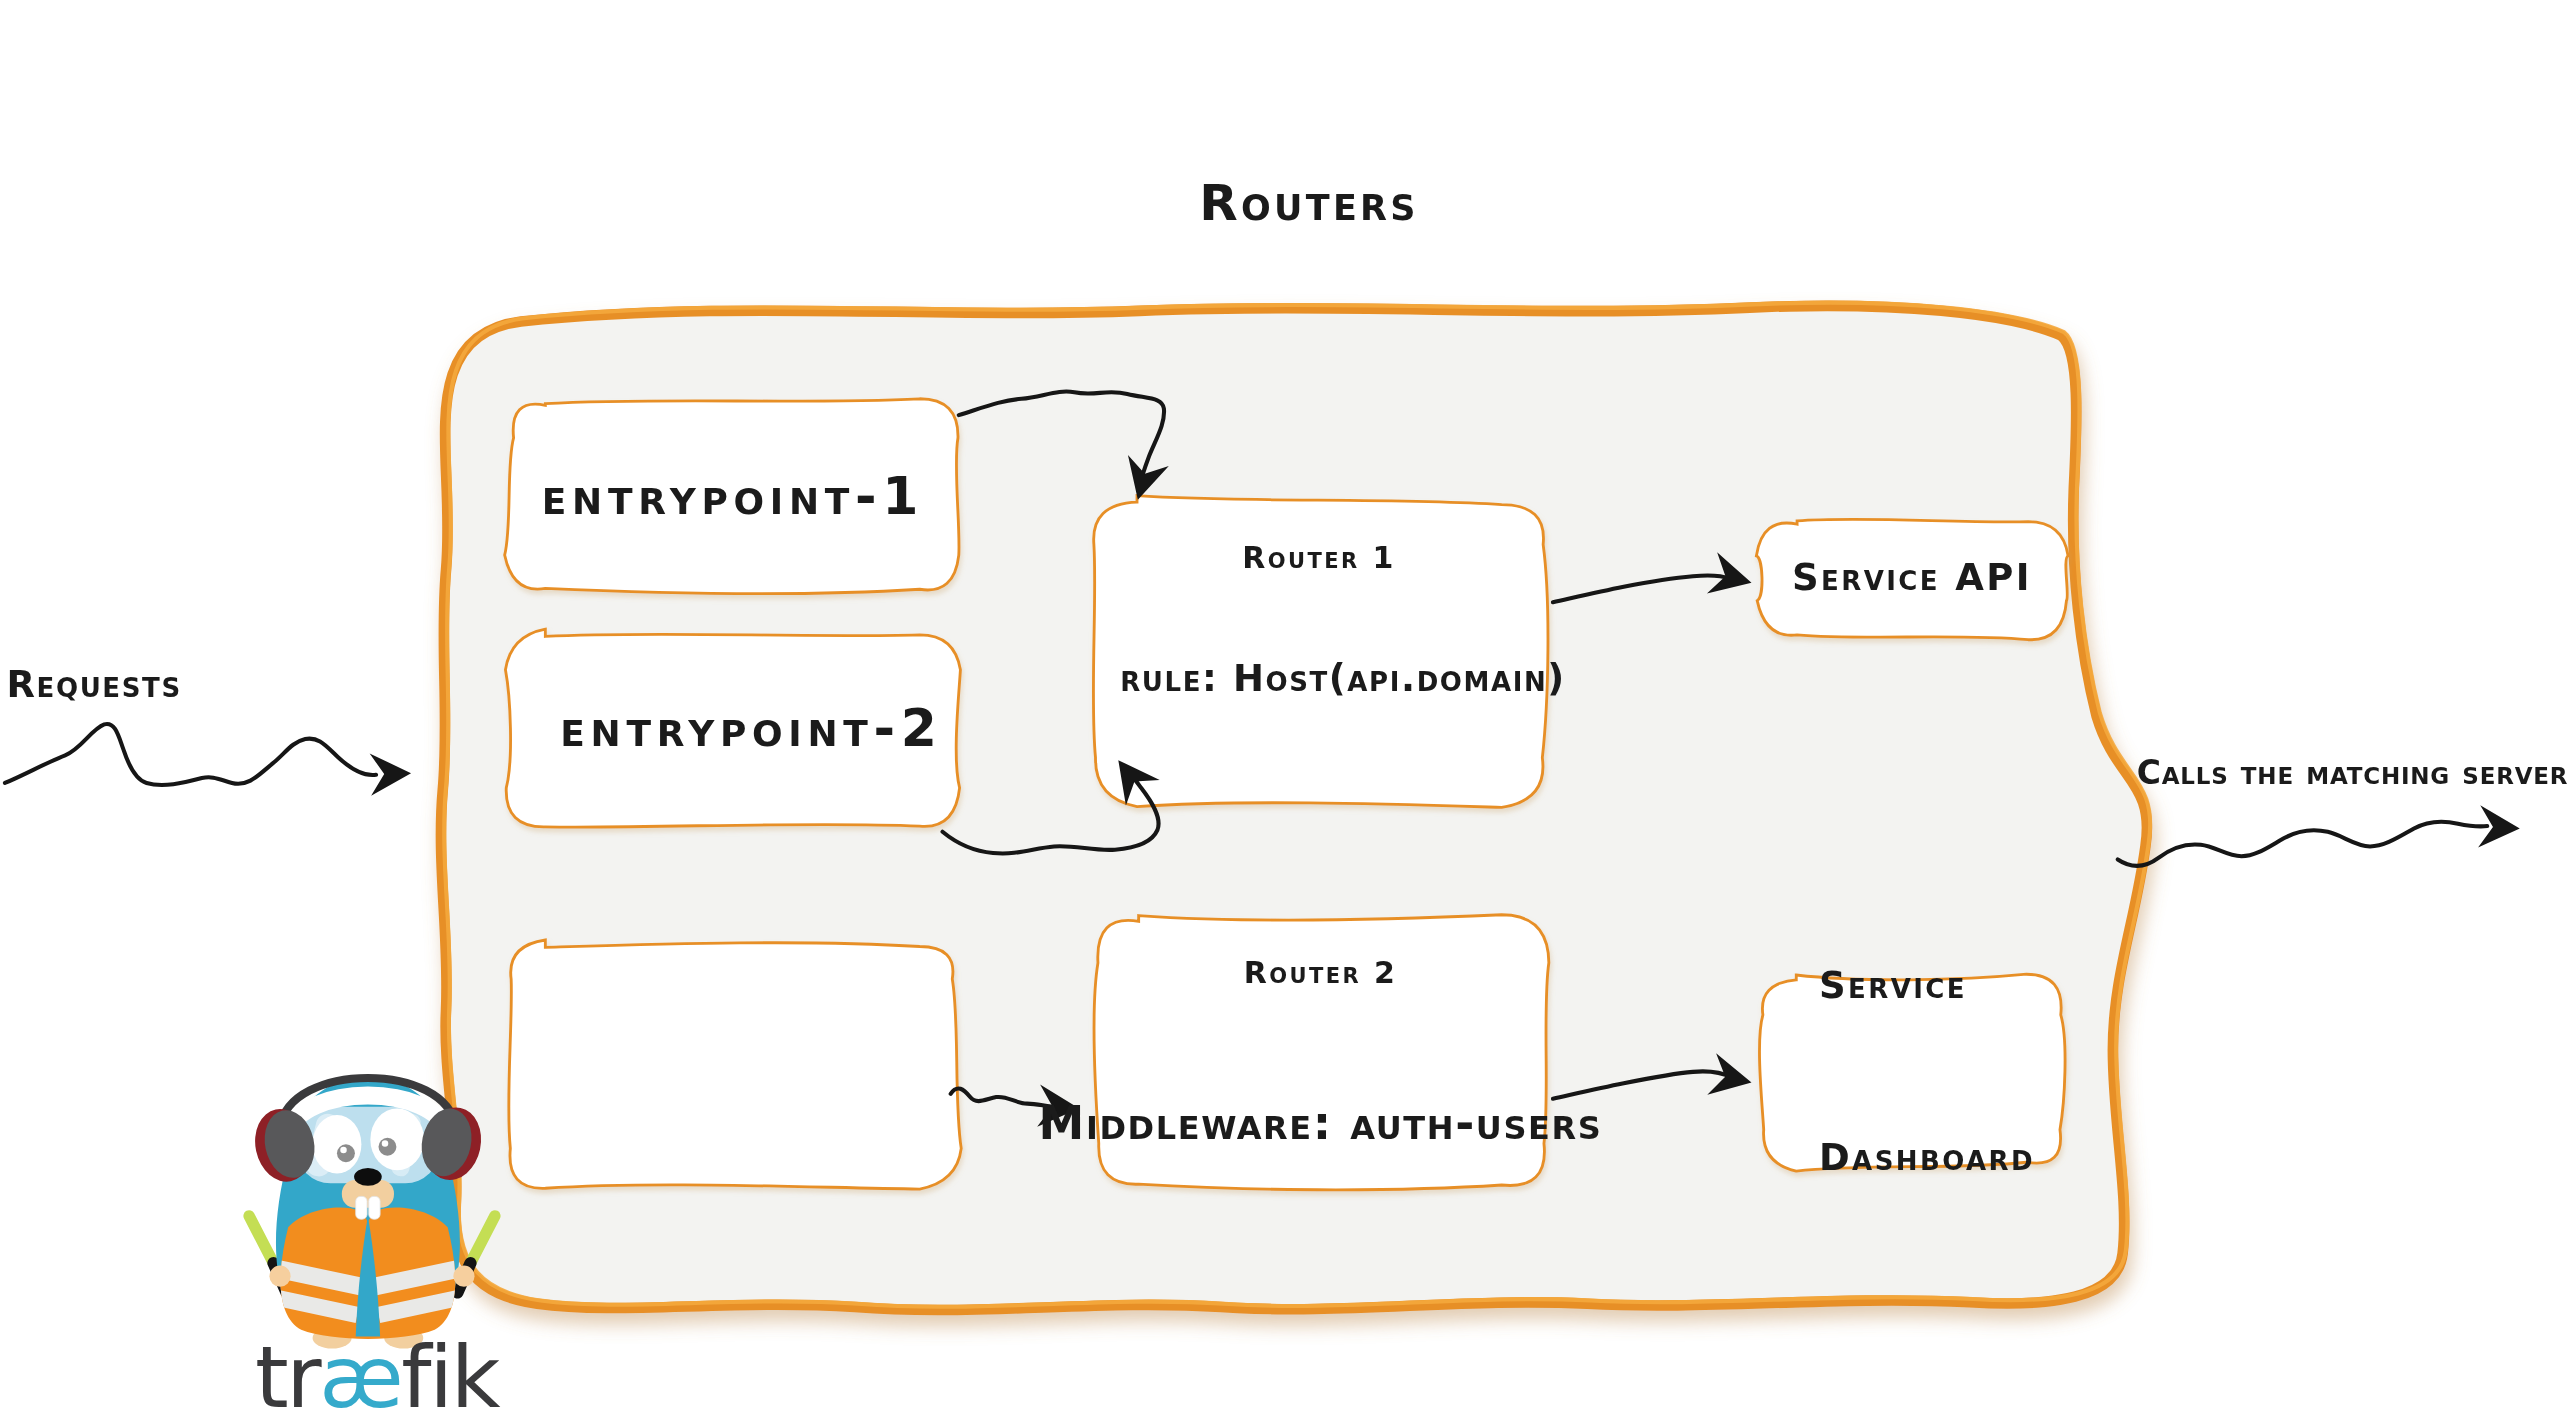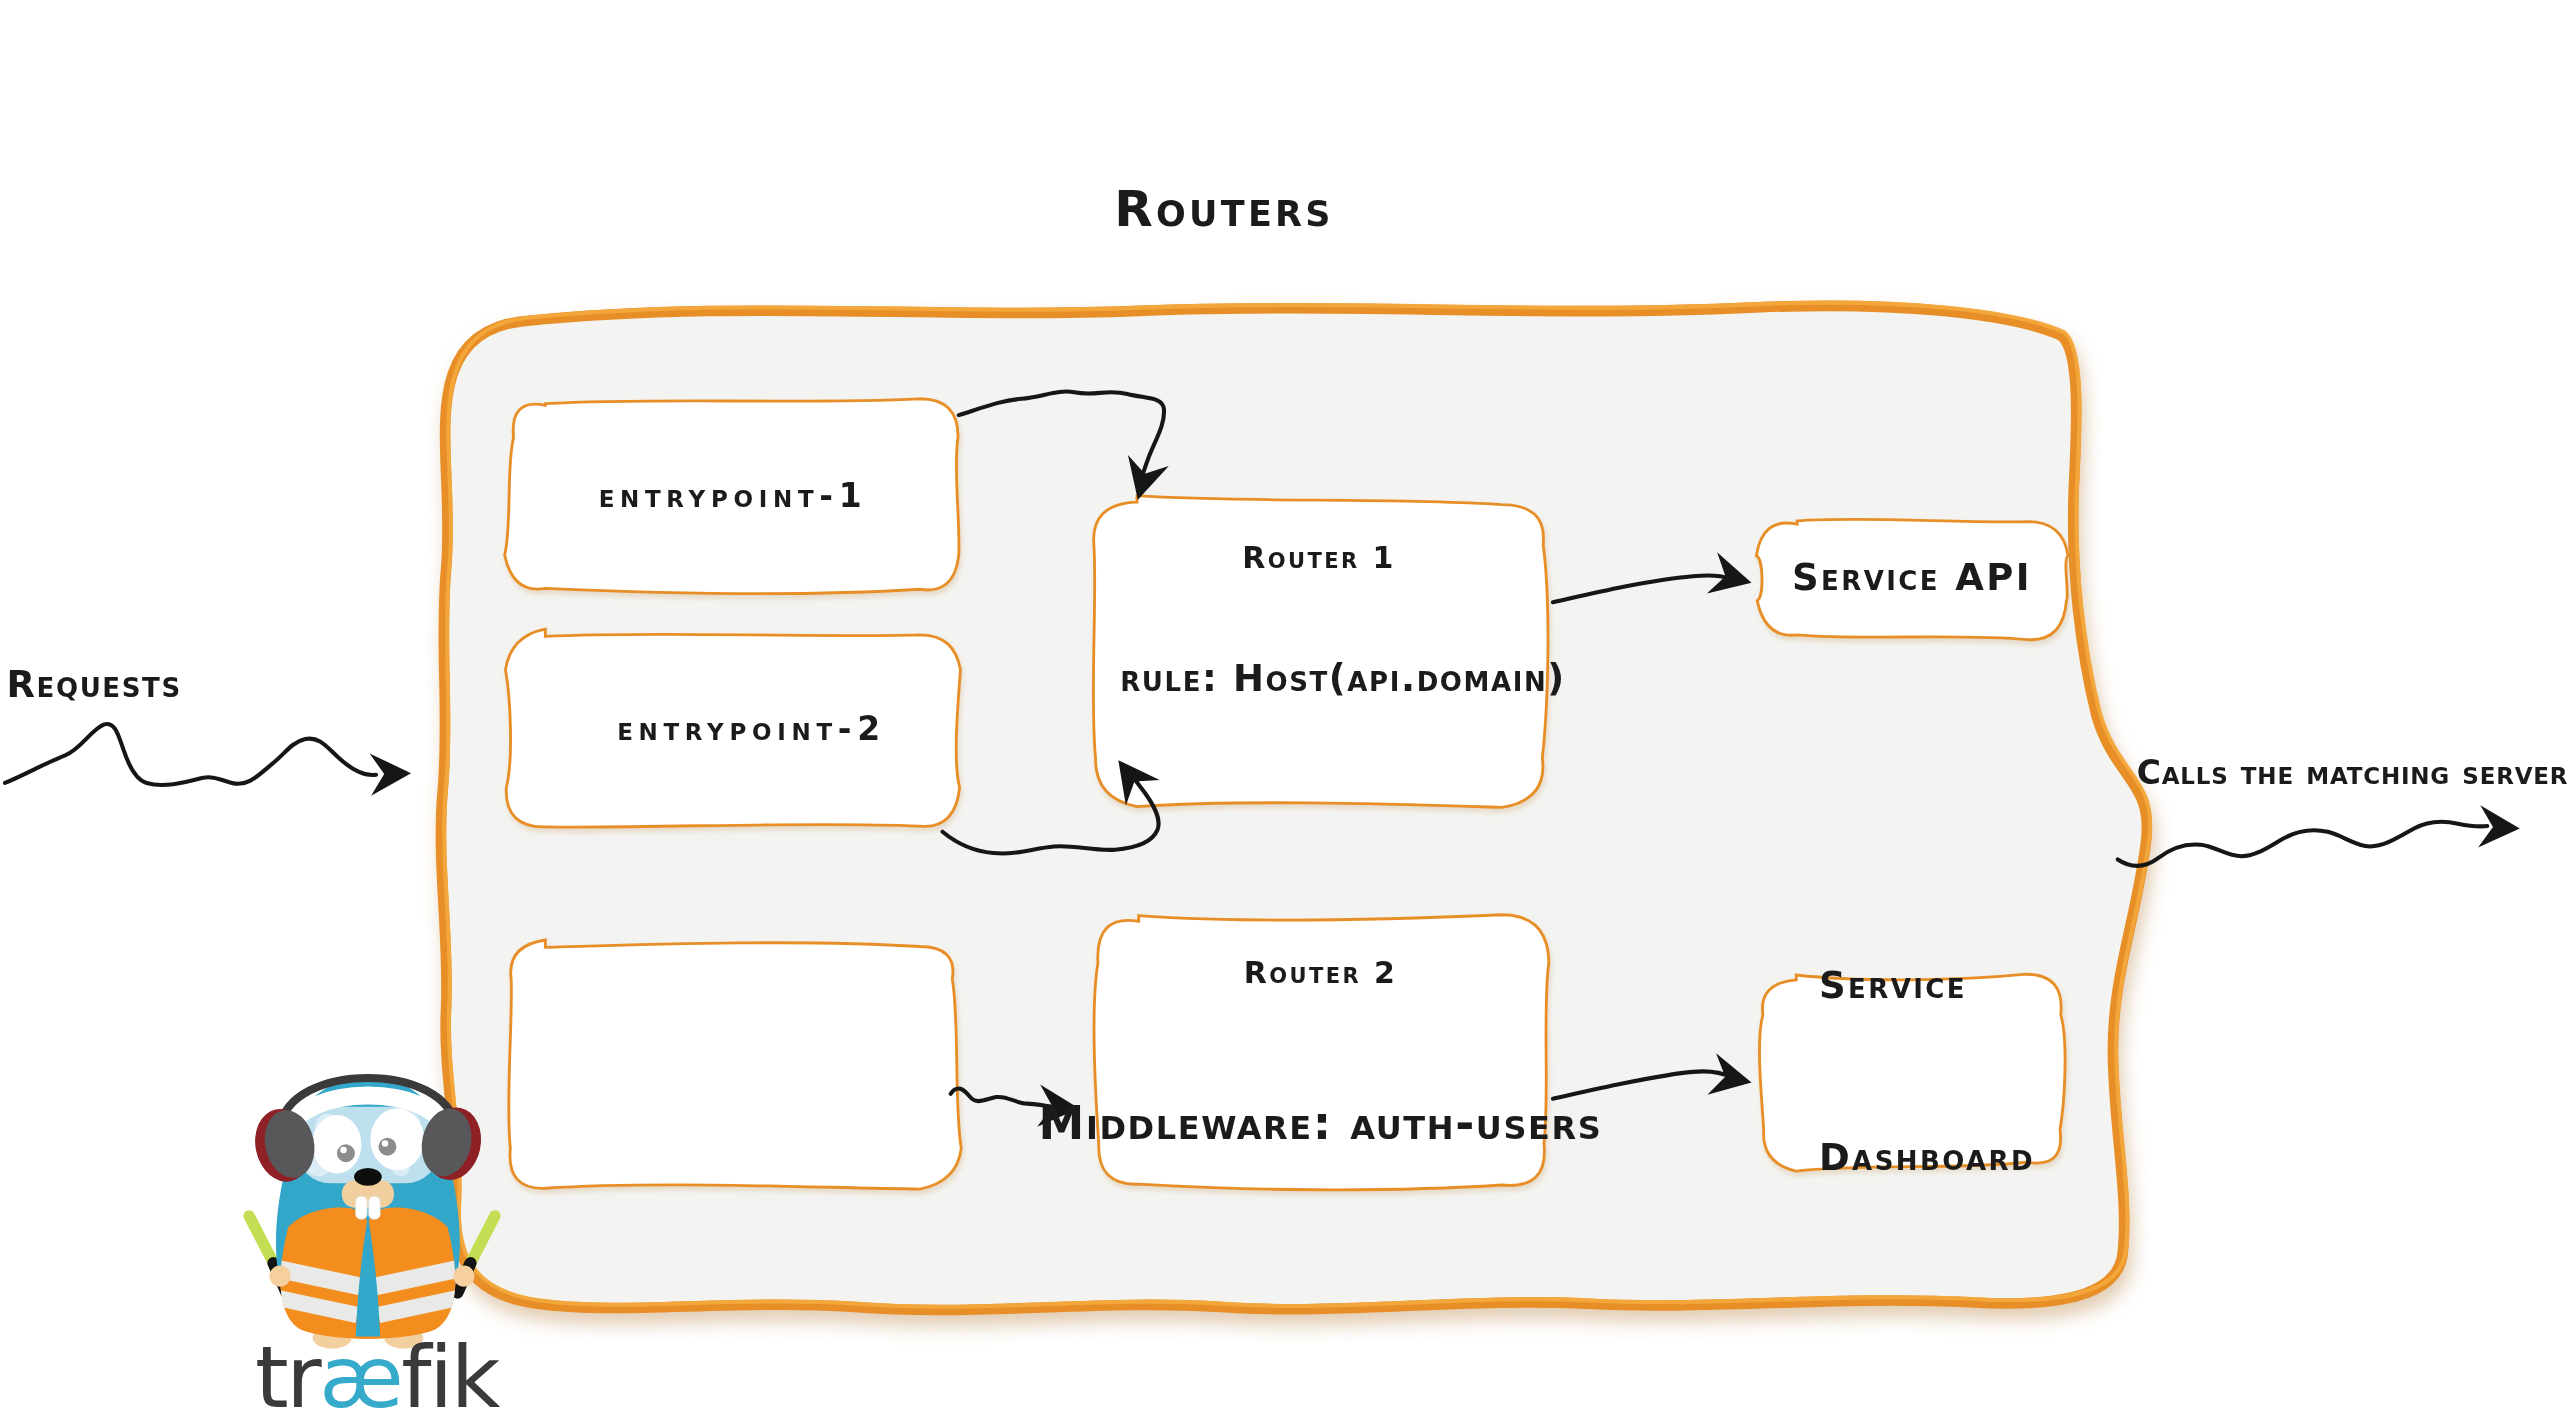--- a/index.html
+++ b/index.html
@@ -11,21 +11,21 @@
   body{
     width:2576px;height:1408px;position:relative;overflow:hidden;background:#ffffff;
     font-family:"DejaVu Sans",sans-serif;color:var(--ink);
   }
   #scene{position:absolute;inset:0;width:2576px;height:1408px;}
   .txt{position:absolute;display:flex;align-items:center;justify-content:center;
        font-variant:small-caps;font-weight:bold;color:var(--ink);
        white-space:pre;line-height:1.25;text-align:center;}
   .left{justify-content:flex-start;text-align:left;}
   .title{font-size:50px;letter-spacing:3.3px;}
-  .ep{font-size:33px;letter-spacing:5.7px;}
+  .ep{font-size:52px;letter-spacing:5.7px;}
   .rtitle{font-size:30px;letter-spacing:2.4px;}
   .rule1{font-size:37px;letter-spacing:1.6px;margin-left:24px;}
   .rule2{font-size:27px;letter-spacing:0.8px;}
   .mw{font-size:46px;letter-spacing:1.6px;margin-top:22px;}
   .svc{font-size:37px;letter-spacing:2.4px;}
   .side{font-size:37px;letter-spacing:1.6px;}
   .calls{font-size:33px;letter-spacing:0.8px;}
   .wordmark{position:absolute;left:236px;top:1327px;width:281px;height:90px;
        font-size:86px;letter-spacing:-2.4px;display:flex;justify-content:center;align-items:flex-start;
        font-variant:normal;font-weight:normal;color:var(--wordmark-gray);}
@@ -172,21 +172,21 @@
       <ellipse cx="264" cy="132" rx="34" ry="45" fill="#8E2026"></ellipse>
       <ellipse cx="256" cy="132" rx="30" ry="42" fill="#58585A"></ellipse>
     </g>
 
     <circle cx="52" cy="296" r="13" fill="#F6CF9E"></circle>
     <circle cx="278" cy="296" r="13" fill="#F6CF9E"></circle>
   </g>
 </svg>
 
 
-<div class="txt title" style="left:996px;top:167px;width:456px;height:73px;margin-top:6px;">Routers</div>
+<div class="txt title" style="left:1081px;top:167px;width:456px;height:73px;">Routers</div>
 
 <div class="txt side left" style="left:6.5px;top:661px;width:244px;height:49px;">Requests</div>
 
 <div class="txt calls" style="left:2126px;top:750px;width:453px;height:45px;">Calls the matching server</div>
 
 <div class="txt ep" style="left:509px;top:401px;width:448px;height:190px;">entrypoint-1</div>
 <div class="txt ep" style="left:521px;top:633px;width:461px;height:191px;">entrypoint-2</div>
 
 <div class="txt rtitle" style="left:1092px;top:521px;width:454px;height:73px;">Router 1</div>
 <div class="txt rule1" style="left:1092px;top:643px;width:454px;height:73px;">rule: Host(api.domain)</div>

